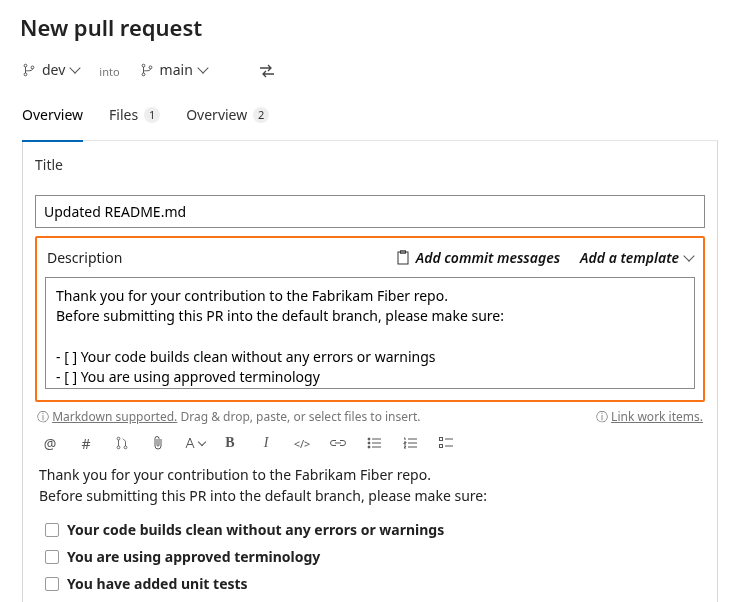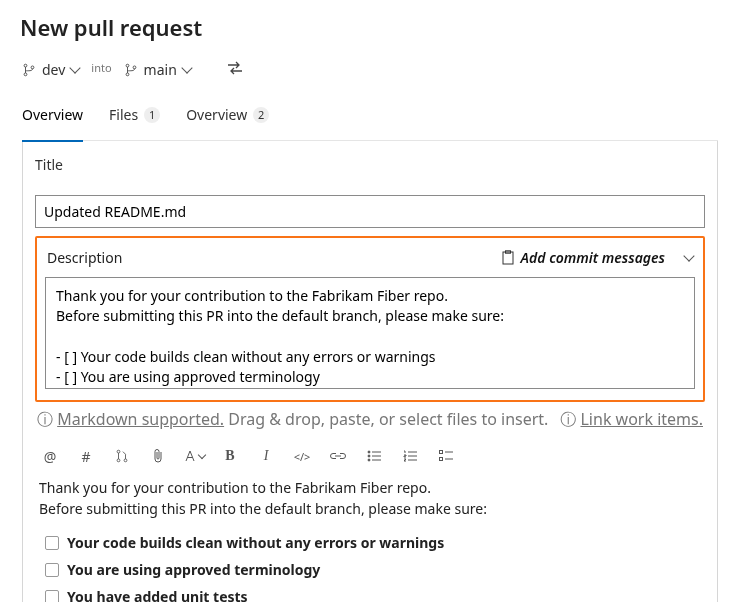--- a/index.html
+++ b/index.html
@@ -1,20 +1,20 @@
 <!DOCTYPE html>
 <html><head>
   <meta charset="utf-8">
   <style>
     :root { --fg:#222; --muted:#555; --border:#8a8a8a; --accent:#0067b8; --hint:#767676; }
     * { box-sizing:border-box; font-family:"Segoe UI",system-ui,-apple-system,sans-serif; }
     body { margin:0; width:740px; height:602px; background:#fff; color:var(--fg); overflow:hidden; }
     .page-title{ font-size:22px; font-weight:600; margin:12px 20px 18px; }
 
-    .branch-row{ display:flex; align-items:flex-start; gap:12px; margin:0 22px 20px; color:#333; font-size:14px; }
+    .branch-row{ display:flex; align-items:flex-end; gap:20px; margin:0 22px 20px; color:#333; font-size:14px; }
     .bsel{ display:flex; align-items:center; gap:6px; cursor:pointer; }
     .chev{ display:inline-block; width:8px; height:8px; border-right:1.4px solid #555; border-bottom:1.4px solid #555; transform:rotate(45deg); margin-top:-3px; }
     .into{ color:var(--hint); font-size:11px; margin:0 0; }
     .swap{ width:16px; height:16px; display:flex; align-items:center; justify-content:center; cursor:pointer; }
 
     .tabs{ display:flex; gap:26px; margin:0 22px; border-bottom:1px solid #e5e5e5; }
     .tab{ display:flex; align-items:center; gap:6px; padding:6px 0 16px; cursor:pointer; font-size:14px; color:#333; }
     .tab.active{ color:#000; box-shadow:0 2px 0 var(--accent); }
     .tbadge{ display:inline-block; background:#eee; border-radius:9px; font-size:11px; min-width:16px; line-height:16px; text-align:center; padding:0 4px; color:#333; }
 
@@ -22,21 +22,21 @@
     .field-label{ font-size:14px; color:#333; margin-bottom:21px; }
     .title-input{ width:100%; padding:6px 8px; font-size:14px; border:1px solid var(--border); }
 
     .desc-block{ border:2px solid #f97316; border-radius:2px; padding:10px 8px 6px; margin-top:8px; }
     .desc-head{ display:flex; align-items:center; justify-content:space-between; margin-bottom:10px; padding:0 2px; }
     .desc-head .left{ font-size:14px; }
     .desc-actions{ display:flex; gap:20px; align-items:center; font-size:14px; font-weight:600; color:#111; }
     .act{ display:flex; align-items:center; gap:6px; cursor:pointer;font-style:italic; }
     .desc-textarea{ width:100%; border:1px solid var(--border); padding:8px 10px; font-size:14px; line-height:1.45; resize:none; height:112px; }
 
-    .hints{ display:flex; justify-content:space-between; margin:6px 2px 12px; font-size:16px; color:var(--hint); }
+    .hints{ display:flex; justify-content:space-between; margin:6px 2px 4px; font-size:12px; color:var(--hint); }
     .mdlink{ text-decoration:underline; color:var(--hint); cursor:pointer; }
 
     .toolbar{ display:flex; gap:14px; align-items:center; padding:2px 4px 10px; }
     .tbtn{ width:22px; height:22px; display:flex; align-items:center; justify-content:center; cursor:pointer; color:#555; font-size:14px; }
     .tbtn svg{ stroke:#555; }
 
     .preview{ font-size:14px; line-height:1.5; margin:0 4px 6px; }
     .checks{ list-style:none; padding:0; margin:10px 0 0; }
     .checks li{ display:flex; align-items:center; gap:8px; padding:3px 0; font-size:14px;font-weight:bold; }
     .cbox{ width:14px; height:14px; border:1.4px solid #999; border-radius:2px; margin-left:6px; }
@@ -107,20 +107,21 @@
         <span class="act">
           <span class="icon-clip">
             <svg width="14" height="16" viewBox="0 0 14 16" fill="none">
                 <rect x="2" y="2" width="10" height="12" stroke="#333"></rect>
                 <rect x="4.5" y="0.8" width="5" height="2.4" stroke="#333"></rect>
               </svg>
           </span>
           <span>Add commit messages</span>
         </span>
         <span class="act">
+          <span>Add a template</span>
           <span class="chev"></span>
         </span>
       </span>
     </div>
     <textarea class="desc-textarea" style="">Thank you for your contribution to the Fabrikam Fiber repo.
 Before submitting this PR into the default branch, please make sure:
 
 - [ ] Your code builds clean without any errors or warnings
 - [ ] You are using approved terminology
 - [ ] You have added unit tests</textarea>

